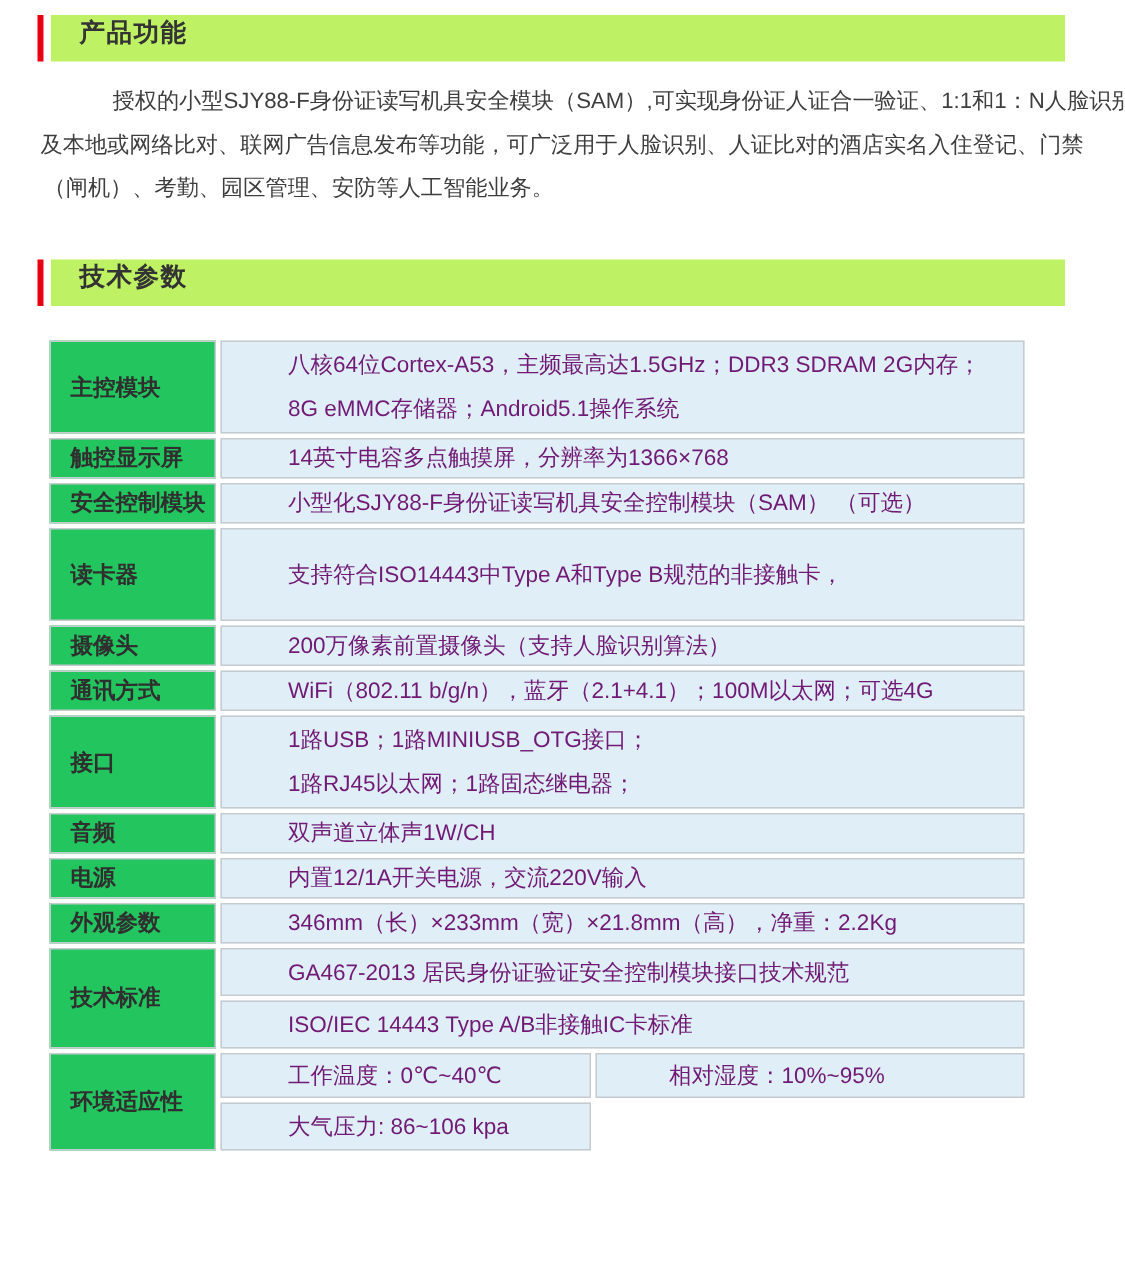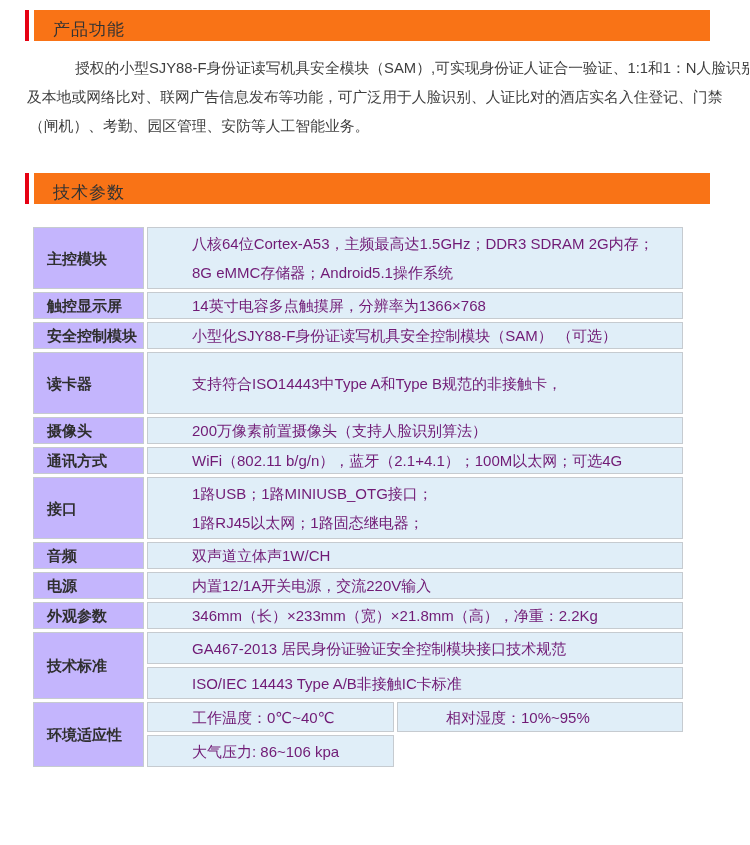--- a/index.html
+++ b/index.html
@@ -11,24 +11,24 @@
     color: #3d3d3d;
   }
   .section-header {
     display: flex; align-items: stretch;
     height: 31px; margin: 0 40px 0 25px;
   }
   .section-header.first { margin-top: 10px; }
   .section-header.second { margin-top: 32px; }
   .red-bar { width: 4px; background: #e60012; margin-right: 5px; }
   .strip {
-    flex: 1; background: #f97316;
-    display: flex; align-items: flex-end;
+    flex: 1; background: #bef264;
+    display: flex; align-items: flex-start;
     padding-left: 19px;
-    font-size: 17px; font-weight: 400; color: #333333;
+    font-size: 17px; font-weight: 700; color: #333333;
     letter-spacing: 1px;
   }
   .desc {
     margin: 13px 27px 0 27px;
     font-size: 14.8px; font-weight: 500; color: #3e3e3e;
   }
   .desc .dline { line-height: 29px; white-space: nowrap; }
   .desc .dline.l1 { padding-left: 21px; }
   .desc .dline.l2 { padding-left: 48px; text-align: right; }
   .desc .dline.l4 { padding-left: 2px; }
@@ -41,21 +41,21 @@
     gap: 3px;
     background: #ffffff;
   }
   .cell {
     border: 1px solid #c6cbd0;
     display: flex; flex-direction: column; justify-content: center;
     font-size: 15px;
   }
   .c-label {
     grid-column: 1;
-    background: #c4b5fd;
+    background: #22c55e;
     padding-left: 13px;
     font-weight: 700; color: #2f2f2f;
   }
   .c-value { background: #e0eef8; padding-left: 44px; color: #701a75; }
   .c-full  { grid-column: 2 / 4; }
   .c-left  { grid-column: 2; }
   .c-right { grid-column: 3; padding-left: 48px; }
   .r-span-11 { grid-row: 11 / 13; }
   .r-span-13 { grid-row: 13 / 15; }
   .line { line-height: 29px; white-space: nowrap; }

